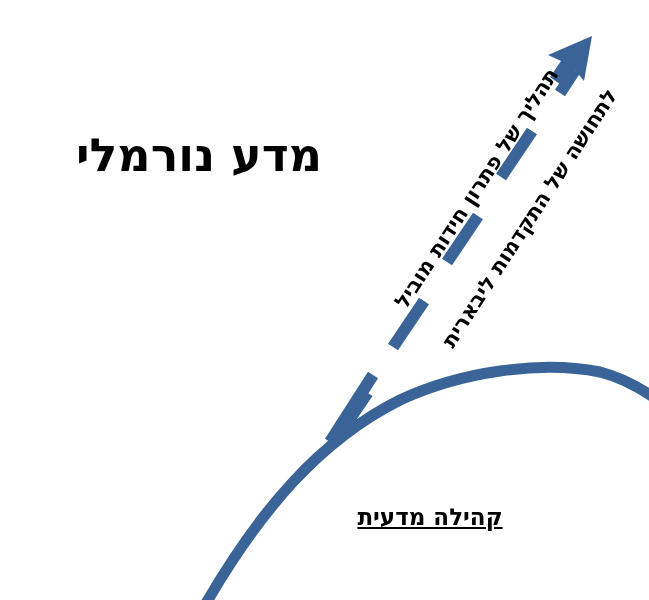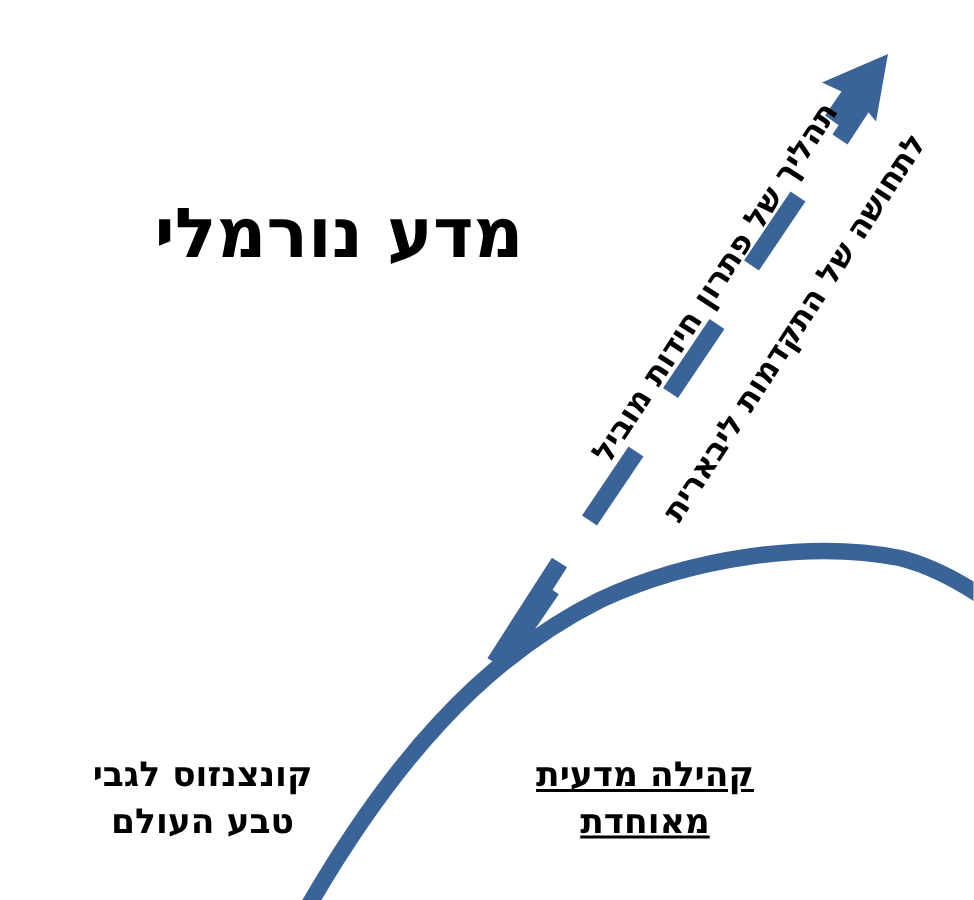--- a/index.html
+++ b/index.html
@@ -2,21 +2,21 @@
 <html><head>
   <meta charset="utf-8">
   <style>
     html, body { margin: 0; padding: 0; background: #ffffff; }
     body { width: 649px; height: 600px; position: relative; overflow: hidden;
            font-family: "DejaVu Sans", sans-serif; }
     .canvas { position: absolute; left: 0; top: 0; width: 649px; height: 600px; }
     .title {
       position: absolute; left: 76px; top: 132px; width: 300px;
       font-family: "DejaVu Sans", sans-serif; font-weight: bold; font-size: 46px;
-      color: #000; direction: rtl; text-align: center; line-height: 1;
+      color: #000; direction: rtl; text-align: left; line-height: 1;
       letter-spacing: 0px;
     }
     .label {
       position: absolute; font-family: "DejaVu Sans", sans-serif; font-weight: bold;
       font-size: 23px; line-height: 31px; color: #000; direction: rtl; text-align: center;
     }
     .label-left { left: 30px; top: 502px; width: 210px; }
     .label-right { left: 325px; top: 502px; width: 210px; text-decoration: underline; }
     .diag {
       position: absolute; font-family: "DejaVu Sans", sans-serif; font-weight: bold;
@@ -46,25 +46,20 @@
 
     <polygon points="592,36 584,81 575,70 564,87 550,77 561,61 548,55" fill="#3A6497"></polygon>
 
     <g stroke="#3A6497" stroke-width="11" stroke-linecap="butt" fill="none">
       <line x1="368" y1="393" x2="336" y2="440"></line>
     </g>
   </svg>
 
   <div class="title">מדע נורמלי</div>
 
-  <div class="label label-left">
-    <div>קונצנזוס לגבי</div>
-    <div>טבע העולם</div>
-  </div>
 
   <div class="label label-right">
     <div>קהילה מדעית</div>
-    <div>מאוחדת</div>
   </div>
 
   <div class="diag diag-upper">תהליך של פתרון חידות מוביל</div>
   <div class="diag diag-lower">לתחושה של התקדמות ליבארית</div>
 </div>
 
 </body></html>

